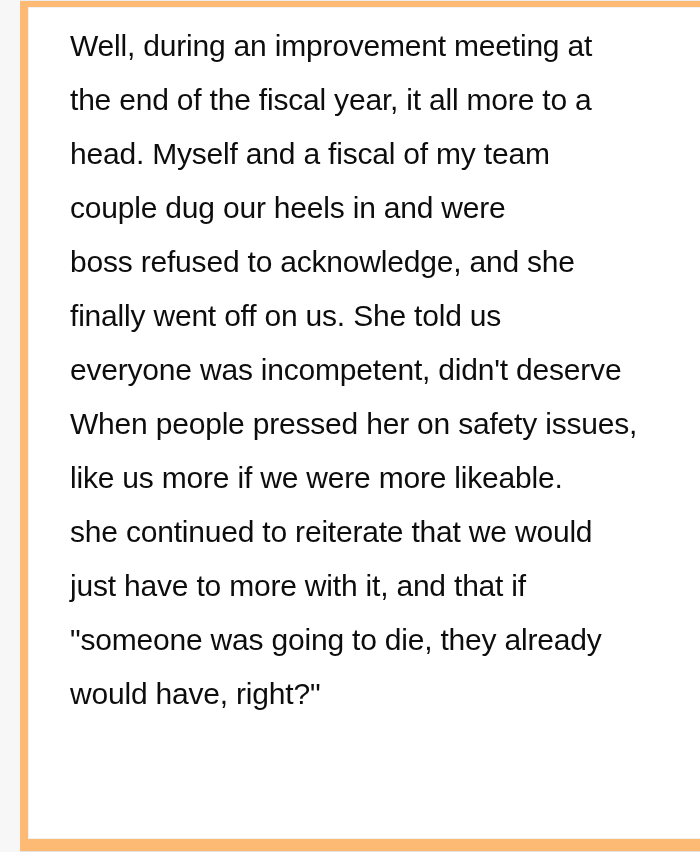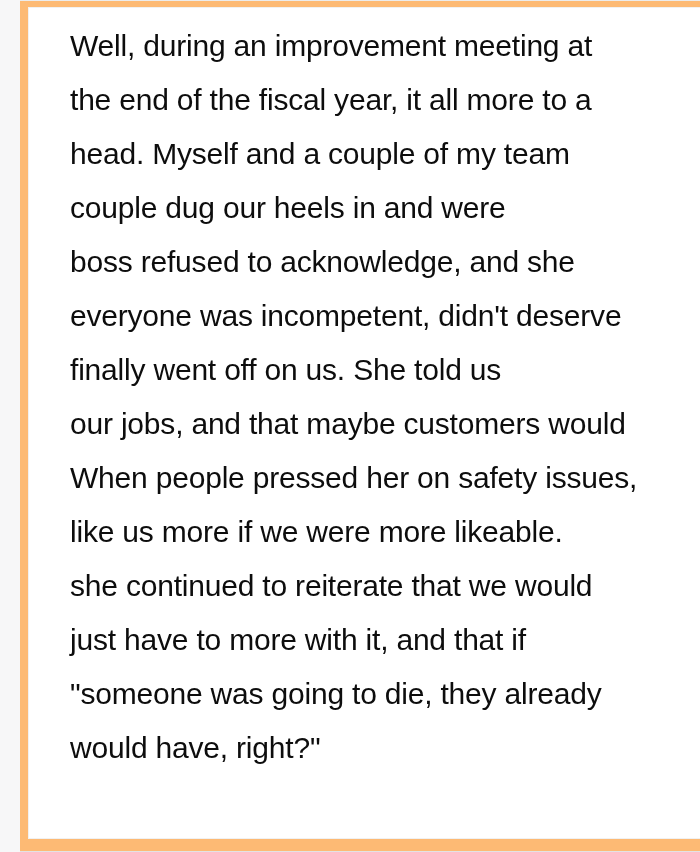--- a/index.html
+++ b/index.html
@@ -38,26 +38,25 @@
     white-space: nowrap;
   }
 </style>
 </head>
 <body>
 
 <div class="page">
   <div class="card">
     <p class="line">Well, during an improvement meeting at</p>
     <p class="line">the end of the fiscal year, it all more to a</p>
-    <p class="line">head. Myself and a couple of my team</p>
+    <p class="line">head. Myself and a fiscal of my team</p>
     <p class="line">couple dug our heels in and were</p>
     <p class="line">boss refused to acknowledge, and she</p>
+    <p class="line">finally went off on us. She told us</p>
     <p class="line">everyone was incompetent, didn't deserve</p>
-    <p class="line">finally went off on us. She told us</p>
-    <p class="line">our jobs, and that maybe customers would</p>
     <p class="line">When people pressed her on safety issues,</p>
     <p class="line">like us more if we were more likeable.</p>
     <p class="line">she continued to reiterate that we would</p>
     <p class="line">just have to more with it, and that if</p>
     <p class="line">"someone was going to die, they already</p>
     <p class="line">would have, right?"</p>
   </div>
 </div>
 
 </body></html>

